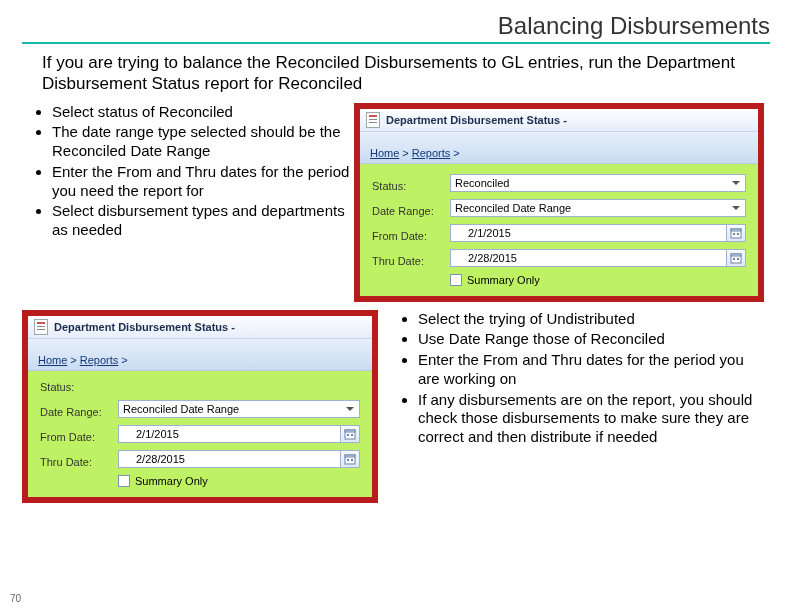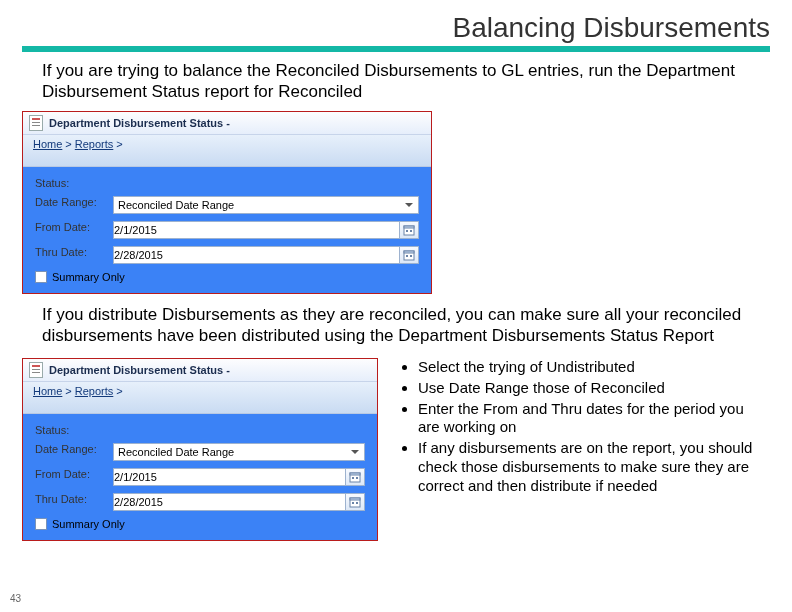--- a/index.html
+++ b/index.html
@@ -9,24 +9,24 @@
     font-family: Arial, sans-serif;
     background: #fff;
     position: relative;
     overflow: hidden;
   }
   .slide {
     padding: 12px 22px 0 22px;
   }
   .title {
     text-align: right;
-    font-size: 28px;
+    font-size: 24px;
     font-weight: normal;
     color: #333;
-    border-bottom: 6px solid #14b8a6;
+    border-bottom: 2px solid #14b8a6;
     padding-bottom: 2px;
     margin-bottom: 8px;
   }
   .intro {
     font-size: 17px;
     line-height: 1.25;
     color: #000;
     padding: 0 6px 8px 20px;
   }
   .row {
@@ -37,23 +37,23 @@
   .bullets {
     font-size: 15px;
     line-height: 1.25;
     padding-left: 16px;
   }
   .bullets li { margin-bottom: 2px; list-style: disc; margin-left: 14px; }
   .bullets-left { width: 332px; }
   .bullets-right { width: 370px; padding-left: 18px;}
   
   .pane {
-    border: 1px solid #b91c1c;
+    border: 6px solid #b91c1c;
     width: 410px;
-    background: #3b82f6;
+    background: #bef264;
     font-size: 11px;
     font-family: "Segoe UI", Arial, sans-serif;
   }
   .pane-small { width: 410px; }
   .pane-left { width: 356px; }
   .titlebar {
     background: linear-gradient(#fdfdfe,#e6eefb);
     border-bottom: 1px solid #c7d4ea;
     display: flex;
     align-items: center;
@@ -71,30 +71,30 @@
     content:""; position:absolute; left:2px; top:2px; width:8px; height:2px; background:#c55;
   }
   .doc-icon::after {
     content:""; position:absolute; left:2px; top:6px; width:8px; height:6px;
     background: repeating-linear-gradient(#888 0 1px, transparent 1px 3px);
   }
   .pane-title { font-weight: bold; color: #1b2d4f; font-size: 11px; }
   .crumb-bar {
     background: linear-gradient(#e7f0fb,#c9dbf2);
     border-bottom: 1px solid #b9c9e3;
-    padding: 6px 10px 16px;
+    padding: 6px 10px 4px;
     font-size: 11px;
     color: #133a7b;
     height: 32px;
     display:flex; align-items:flex-end;
   }
   .crumb-bar a { color:#133a7b; text-decoration: underline; }
   .crumb-sep { margin: 0 3px; }
   .form-area { padding: 10px 12px 10px 12px; }
-  .form-row { display: flex; align-items: flex-start; margin-bottom: 7px; }
+  .form-row { display: flex; align-items: flex-end; margin-bottom: 7px; }
   .form-label { width: 78px; font-size: 11px; color:#333; }
   .select-ctl {
     flex: 1;
     border: 1px solid #9db2cf;
     background: #fff;
     height: 18px;
     display: flex;
     align-items: center;
     justify-content: space-between;
     padding: 0 2px 0 4px;
@@ -108,64 +108,74 @@
     content:""; border-left:4px solid transparent; border-right:4px solid transparent;
     border-top:4px solid #555;
   }
   .date-ctl {
     flex: 1;
     display: flex;
     align-items: stretch;
   }
   .date-ctl input {
     flex:1; border:1px solid #9db2cf; border-right:none; height:18px;
-    font-size:11px; padding:0 0; outline:none;
+    font-size:11px; padding:0 17px; outline:none;
   }
   .cal-btn {
     width: 20px; height: 18px;
     border:1px solid #9db2cf;
     background: linear-gradient(#f7faff,#dde8f7);
     display:flex; align-items:center; justify-content:center;
   }
   .cal-btn svg { width:12px; height:12px; }
-  .chk-row { display:flex; align-items:flex-start; gap:5px; margin-top:2px;}
+  .chk-row { display:flex; align-items:flex-start; gap:5px; margin-left: 78px; margin-top:2px;}
   .chk { width:12px; height:12px; border:1px solid #7a93b8; background:#fff; }
   .page-num {
     position: absolute;
     left: 10px;
     bottom: 8px;
     font-size: 10px;
     color: #666;
   }
   .row2 { display:flex; align-items:flex-start; gap: 8px; margin-top:4px;}
 </style>
 </head>
 <body>
 
 <div class="slide">
   <div class="title">Balancing Disbursements</div>
 
   <div class="intro">If you are trying to balance the Reconciled Disbursements to GL entries, run the Department Disbursement Status report for Reconciled</div>
 
   <div class="row">
+    <ul class="bullets bullets-left">
+      <li>Select status of Reconciled</li>
+      <li>The date range type selected should be the Reconciled Date Range</li>
+      <li>Enter the From and Thru dates for the period you need the report for</li>
+      <li>Select disbursement types and departments as needed</li>
+    </ul>
 
     <div class="pane pane-small">
       <div class="titlebar">
         <span class="doc-icon"></span>
         <span class="pane-title">Department Disbursement Status -</span>
       </div>
       <div class="crumb-bar">
         <a>Home</a>
         <span class="crumb-sep">&gt;</span>
         <a>Reports</a>
         <span class="crumb-sep">&gt;</span>
       </div>
       <div class="form-area">
         <div class="form-row">
           <div class="form-label">Status:</div>
+          <div class="select-ctl">
+            <span>Reconciled</span>
+            <span class="chev"></span>
+          </div>
         </div>
         <div class="form-row">
           <div class="form-label">Date Range:</div>
           <div class="select-ctl">
             <span>Reconciled Date Range</span>
             <span class="chev"></span>
           </div>
         </div>
         <div class="form-row">
           <div class="form-label">From Date:</div>
@@ -196,21 +206,20 @@
           </div>
         </div>
         <div class="chk-row">
           <span class="chk"></span>
           <span>Summary Only</span>
         </div>
       </div>
     </div>
   </div>
 
-  <div class="intro" style="padding-top:2px;">If you distribute Disbursements as they are reconciled, you can make sure all your reconciled disbursements have been distributed using the Department Disbursements Status Report</div>
 
   <div class="row2">
 
     <div class="pane pane-left">
       <div class="titlebar">
         <span class="doc-icon"></span>
         <span class="pane-title">Department Disbursement Status -</span>
       </div>
       <div class="crumb-bar">
         <a>Home</a>
@@ -266,13 +275,13 @@
 
     <ul class="bullets bullets-right">
       <li>Select the trying of Undistributed</li>
       <li>Use Date Range those of Reconciled</li>
       <li>Enter the From and Thru dates for the period you are working on</li>
       <li>If any disbursements are on the report, you should check those disbursements to make sure they are correct and then distribute if needed</li>
     </ul>
   </div>
 </div>
 
-<div class="page-num">43</div>
+<div class="page-num">70</div>
 
 </body></html>

